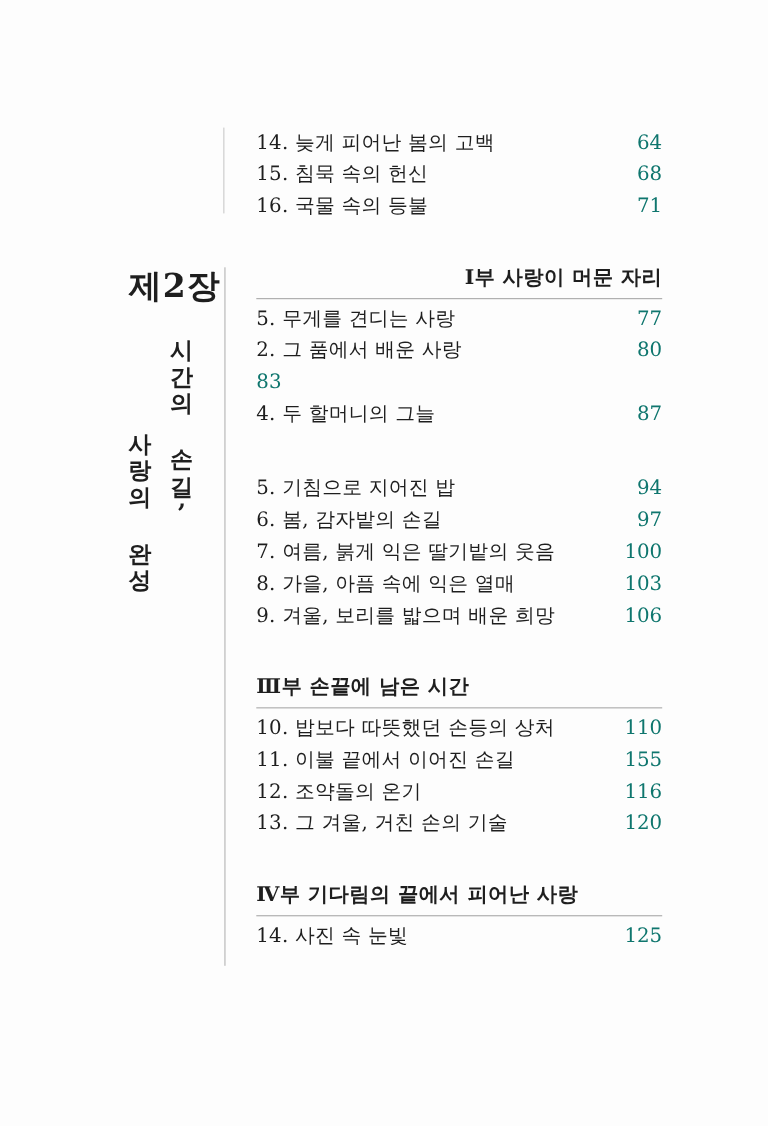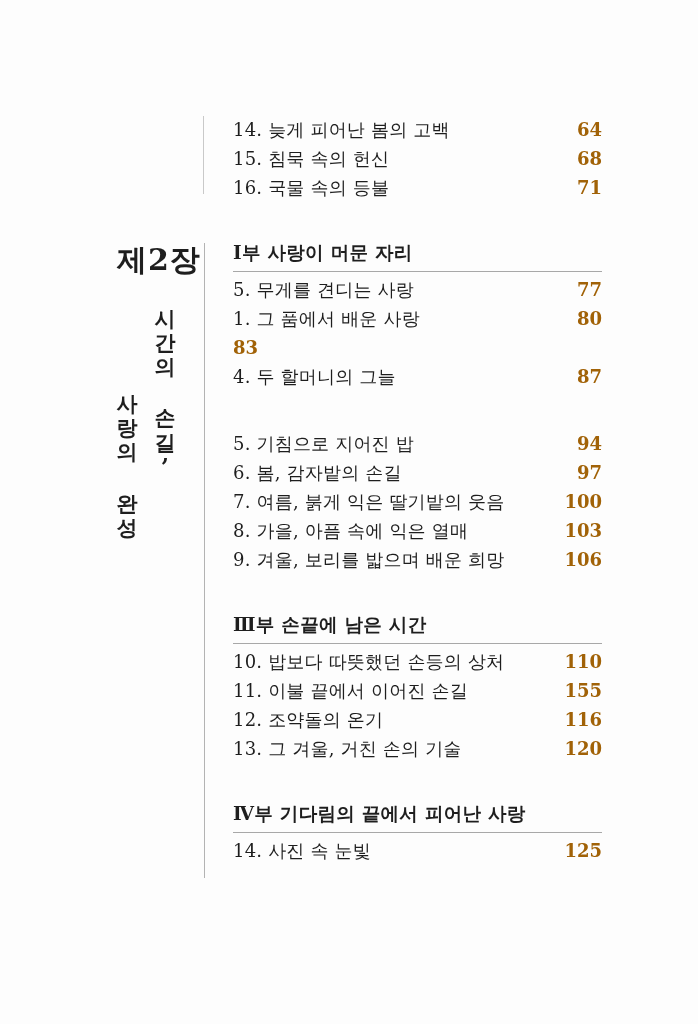--- a/index.html
+++ b/index.html
@@ -56,21 +56,21 @@
   #leading-block {
     position: absolute;
     left: 233px; top: 112px; width: 369px;
   }
   #main-block {
     position: absolute;
     left: 233px; top: 240px; width: 369px;
   }
 
   .toc-section { margin-top: 38px; }
-  .toc-section:first-child { margin-top: 0; }
+  .toc-section:first-child { margin-top: 0; text-align: right; }
 
   .section-header {
     font-size: 18.5px;
     font-weight: 700;
     line-height: 26px;
     letter-spacing: 0.3px;
     padding-bottom: 5px;
     border-bottom: 1px solid #a8a8a8;
   }
   .toc-list { margin-top: 3px; }
@@ -80,23 +80,22 @@
     justify-content: space-between;
     align-items: baseline;
     line-height: 29px;
     font-size: 18px;
   }
   .toc-row .label {
     white-space: nowrap;
     letter-spacing: 0.2px;
   }
   .toc-row .pagenum {
-    color: #a16207;
-    white-space: nowrap;
-    font-weight: bold;
+    color: #0f766e;
+    white-space: nowrap;
   }
 </style>
 </head>
 <body>
 
 <div id="page">
 
   <div id="rule-top" class="vrule"></div>
   <div id="rule-main" class="vrule"></div>
 
@@ -126,21 +125,21 @@
   <div id="main-block">
 
     <div class="toc-section">
       <div class="section-header">Ⅰ부 사랑이 머문 자리</div>
       <div class="toc-list">
           <div class="toc-row">
             <span class="label">5. 무게를 견디는 사랑</span>
             <span class="pagenum">77</span>
           </div>
           <div class="toc-row">
-            <span class="label">1. 그 품에서 배운 사랑</span>
+            <span class="label">2. 그 품에서 배운 사랑</span>
             <span class="pagenum">80</span>
           </div>
           <div class="toc-row">
             <span class="pagenum">83</span>
           </div>
           <div class="toc-row">
             <span class="label">4. 두 할머니의 그늘</span>
             <span class="pagenum">87</span>
           </div>
         </div>

